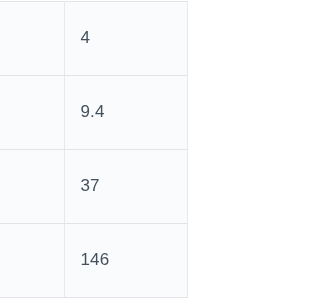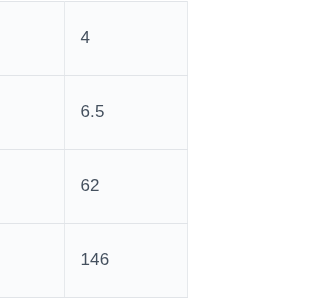--- a/index.html
+++ b/index.html
@@ -77,29 +77,29 @@
         </td>
         <td>
           <span class="cell-value">4</span>
         </td>
       </tr>
       <tr>
         <td>
           <span class="cell-value">6</span>
         </td>
         <td>
-          <span class="cell-value">6.5</span>
+          <span class="cell-value">9.4</span>
         </td>
       </tr>
       <tr>
         <td>
           <span class="cell-value">36</span>
         </td>
         <td>
-          <span class="cell-value">62</span>
+          <span class="cell-value">37</span>
         </td>
       </tr>
       <tr>
         <td>
           <span class="cell-value">230</span>
         </td>
         <td>
           <span class="cell-value">146</span>
         </td>
       </tr>

